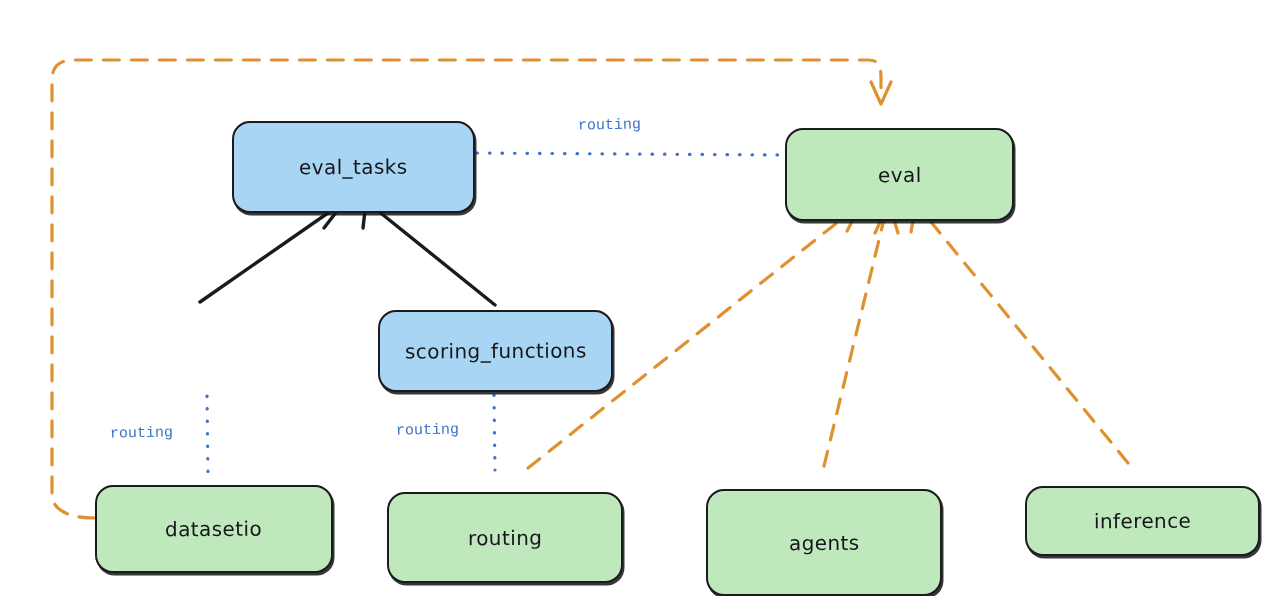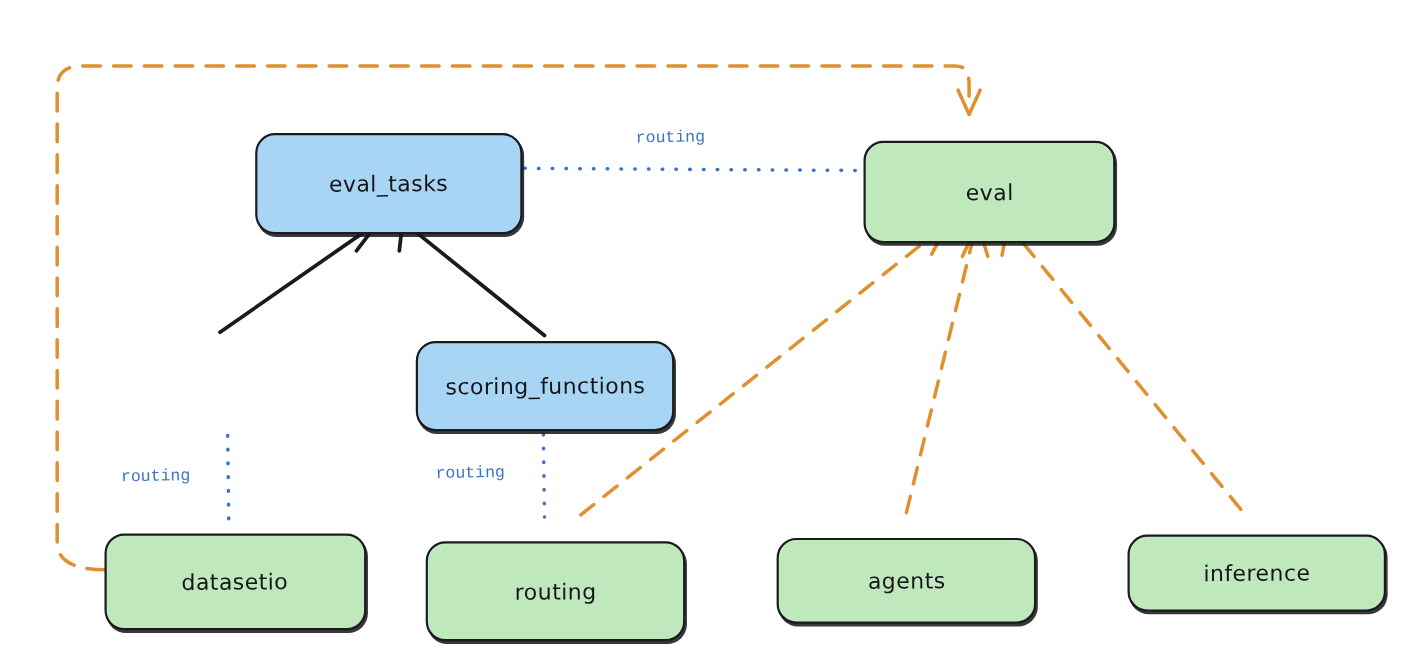--- a/index.html
+++ b/index.html
@@ -122,21 +122,21 @@
   </div>
 
   <div class="node green" style="left:95px; top:465px; width:238px; height:88px;">
     <span class="node-label">datasetio</span>
   </div>
 
   <div class="node green" style="left:387px; top:472px; width:236px; height:91px;">
     <span class="node-label">routing</span>
   </div>
 
-  <div class="node green" style="left:706px; top:469px; width:236px; height:78px;text-align:right;">
+  <div class="node green" style="left:706px; top:469px; width:236px; height:107px;text-align:right;">
     <span class="node-label">agents</span>
   </div>
 
   <div class="node green" style="left:1025px; top:466px; width:235px; height:70px;">
     <span class="node-label">inference</span>
   </div>
 
   <div class="edge-label" style="left:578px; top:117px;">routing</div>
 
   <div class="edge-label" style="left:110px; top:425px;">routing</div>

